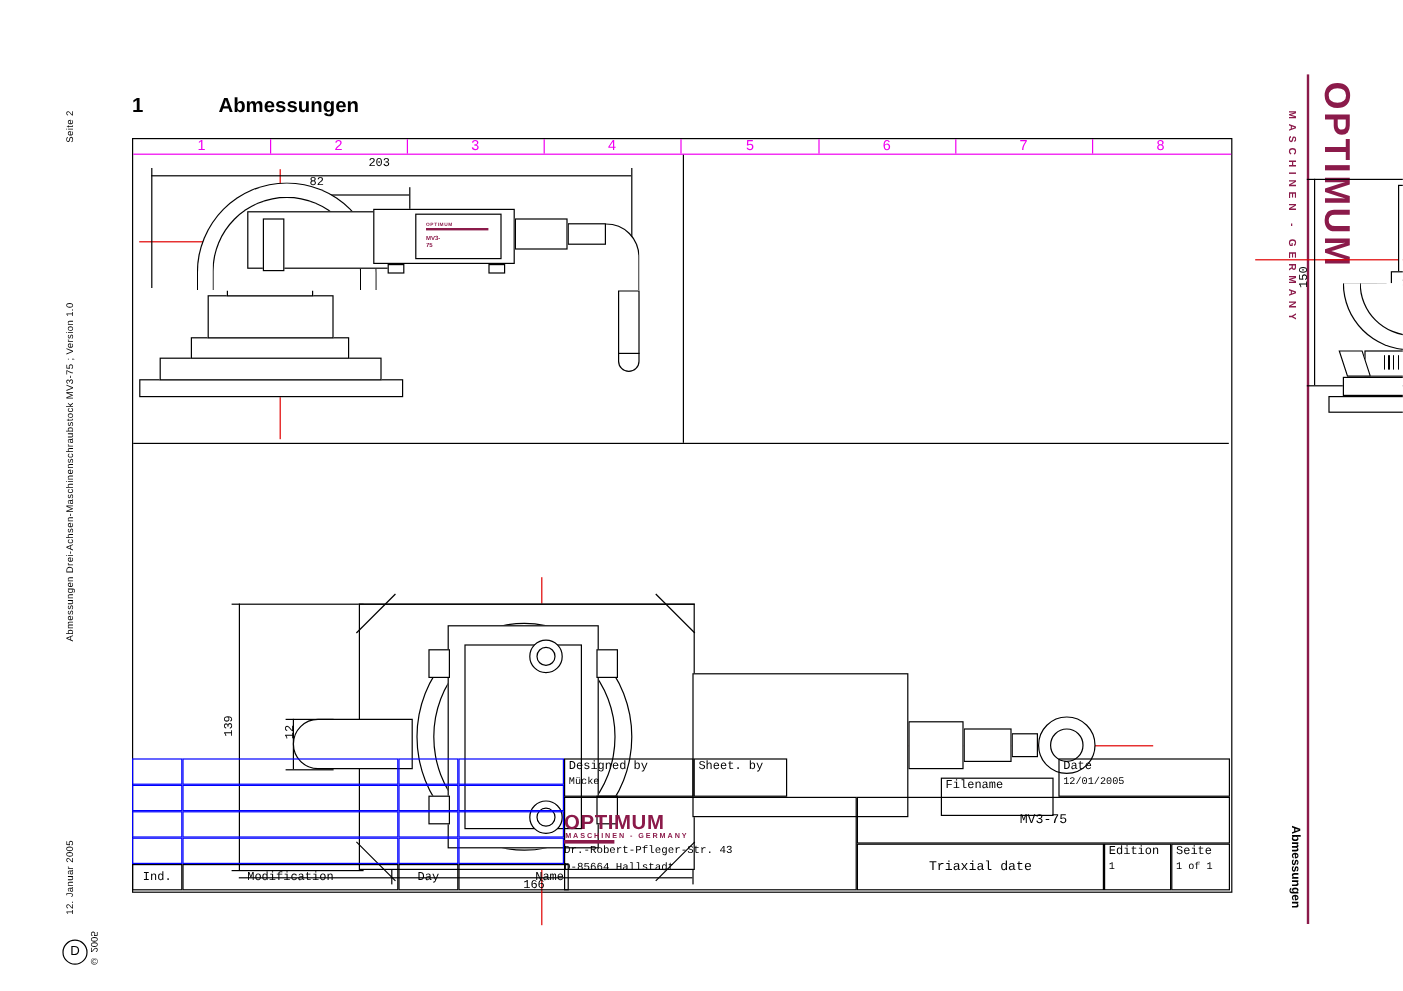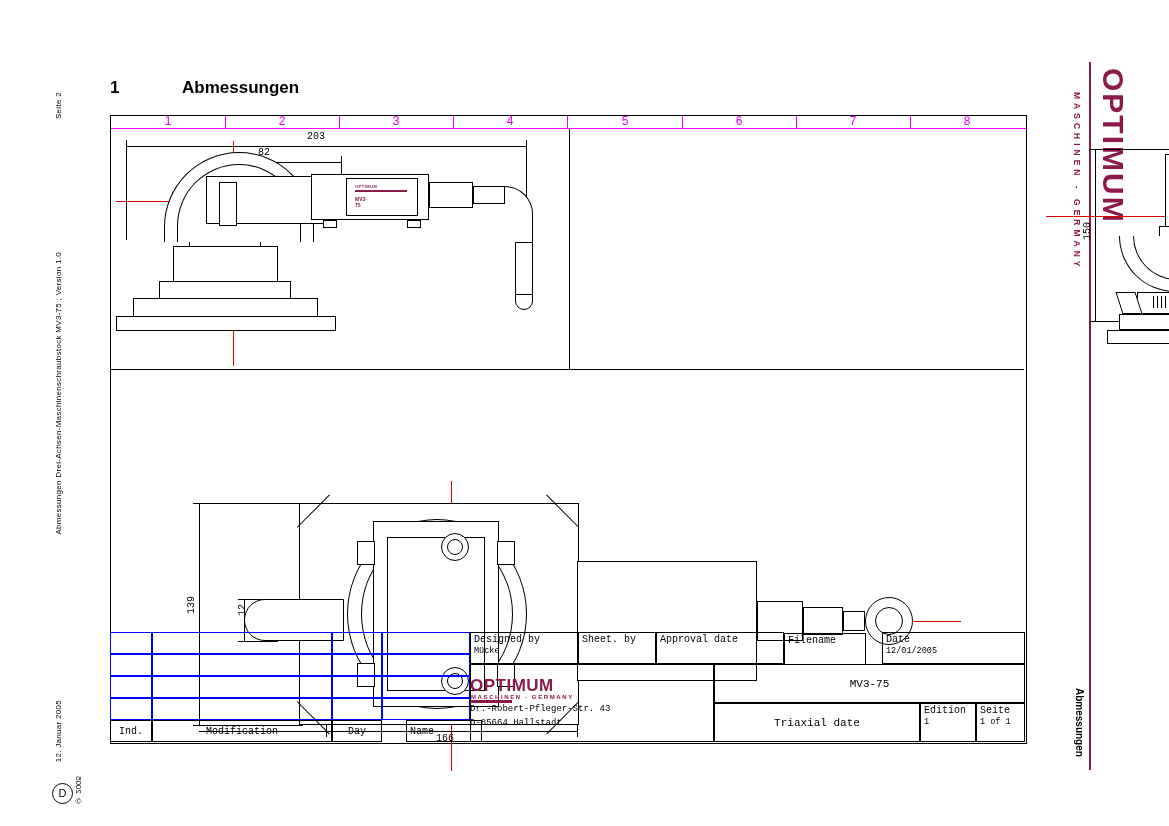--- a/index.html
+++ b/index.html
@@ -300,37 +300,33 @@
 
     <div class="cellk" style="left:0;top:88px;width:42px;height:22px;display:flex;align-items:center;justify-content:center;">
       <span class="lbl">Ind.</span>
     </div>
     <div class="cellk" style="left:42px;top:88px;width:180px;height:22px;display:flex;align-items:center;justify-content:center;">
       <span class="lbl">Modification</span>
     </div>
     <div class="cellk" style="left:222px;top:88px;width:50px;height:22px;display:flex;align-items:center;justify-content:center;">
       <span class="lbl">Day</span>
     </div>
-    <div class="cellk" style="left:272px;top:88px;width:76px;height:22px;display:flex;align-items:center;justify-content:flex-start;margin-left:24px;">
+    <div class="cellk" style="left:272px;top:88px;width:92px;height:22px;display:flex;align-items:center;justify-content:flex-end;">
       <span class="lbl">Name</span>
     </div>
 
     <div class="cellk" style="left:360px;top:0;width:108px;height:32px;">
       <div class="lbl">Designed by</div>
       <div class="val">Mücke</div>
     </div>
     <div class="cellk" style="left:468px;top:0;width:78px;height:32px;">
       <div class="lbl">Sheet. by</div>
       <div class="val"></div>
     </div>
-    <div class="cellk" style="left:546px;top:0;width:128px;height:32px;">
-      <div class="lbl">Approval date</div>
-      <div class="val"></div>
-    </div>
-    <div class="cellk" style="left:674px;top:1px;width:82px;height:32px;">
+    <div class="cellk" style="left:674px;top:16px;width:94px;height:32px;">
       <div class="lbl">Filename</div>
       <div class="val"></div>
     </div>
     <div class="cellk" style="left:772px;top:0;width:143px;height:32px;">
       <div class="lbl">Date</div>
       <div class="val">12/01/2005</div>
     </div>
 
     <div class="cellk" style="left:360px;top:32px;width:244px;height:78px;"></div>
 

